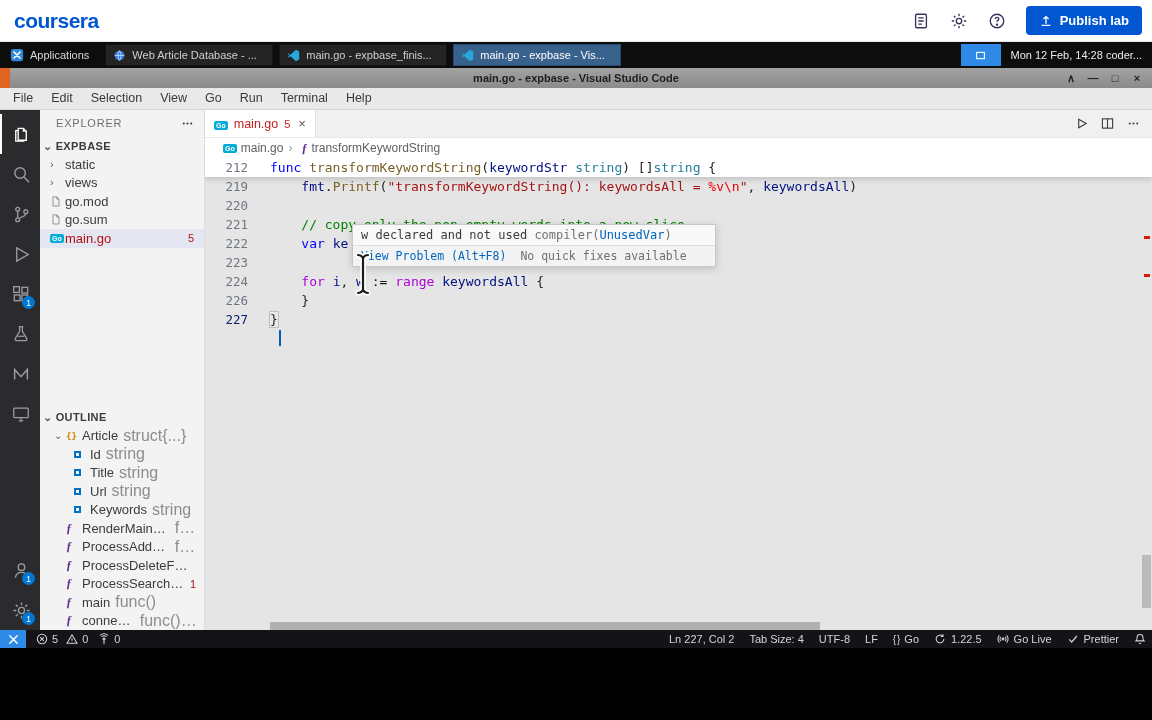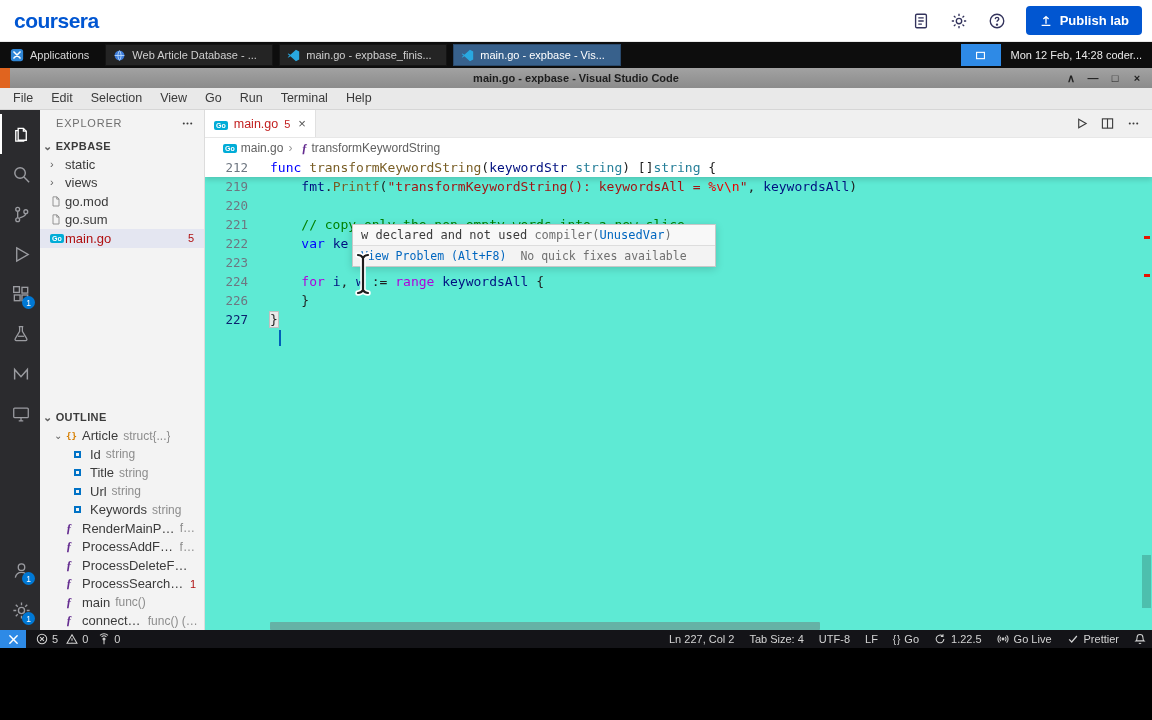--- a/index.html
+++ b/index.html
@@ -72,21 +72,21 @@
   .fbadge{margin-left:auto;color:#b01011;font-size:11px;padding-right:4px}
   .tw{font-size:11px;color:#5f5f5f;line-height:1}
 
   .outline-title{height:19px;display:flex;align-items:center;gap:3px;padding-left:3px;font-size:11px;
     font-weight:bold;letter-spacing:.4px;cursor:pointer}
   .outline-row{height:18.5px;display:flex;align-items:center;padding:0 6px 0 14px;cursor:pointer;white-space:nowrap}
   .outline-row .twy{width:12px;flex:none;font-size:10px;color:#5f5f5f}
   .outline-row.lvl2{padding-left:22px}
   .outline-row .sym{width:16px;flex:none;display:flex;align-items:center}
   .olabel{overflow:hidden;text-overflow:ellipsis}
-  .odetail{color:#8d8d8d;font-size:12px;margin-left:5px;overflow:hidden;text-overflow:ellipsis}
+  .odetail{color:#8d8d8d;font-size:16px;margin-left:5px;overflow:hidden;text-overflow:ellipsis}
   .obadge{margin-left:auto;color:#b01011;font-size:11px;padding-right:2px}
   .s-struct{color:#d67e00;font-family:"DejaVu Sans Mono",monospace;font-size:9px;font-weight:bold}
   .s-field{width:7px;height:7px;border:2px solid #0072c6;display:inline-block}
   .s-method{color:#652d90;font-size:12px;font-weight:bold;font-style:italic;
     font-family:"Liberation Serif",serif}
   .go-badge{background:#00acd7;color:#fff;font-size:7px;font-weight:bold;padding:1px 2px;
     border-radius:2px;line-height:1}
 
   
   .editor{flex:1;min-width:0;display:flex;flex-direction:column;background:#fff}
@@ -98,21 +98,21 @@
   .tab-close{color:#555;font-size:13px;margin-left:2px;cursor:pointer}
   .editor-actions{margin-left:auto;display:flex;align-items:center;gap:13px;padding-right:12px}
   .ed-action{display:flex;align-items:center;cursor:pointer}
 
   .breadcrumb{height:20px;display:flex;align-items:center;padding-left:18px;font-size:12px;
     color:#616161;background:#fff}
   .crumb{display:flex;align-items:center;gap:4px;cursor:pointer}
   .crumb .sep{display:none;margin:0 5px;color:#9a9a9a}
   .crumb ~ .crumb .sep{display:inline}
 
-  .codearea{flex:1;position:relative;background:#5eead4;overflow:hidden;
+  .codearea{flex:1;position:relative;background:#e5e5e5;overflow:hidden;
     font-family:"DejaVu Sans Mono",monospace}
   .code-line{height:19px;display:flex;align-items:stretch}
   .ln{width:43px;flex:none;text-align:right;font-size:12.5px;line-height:19px;color:#6e7681;user-select:none}
   .lc{padding-left:22px;white-space:pre;font-size:13px;line-height:19px;color:#1e1e1e}
   .code-line.cur .ln{color:#0b216f}
   .sticky-line{position:absolute;top:0;left:0;right:0;height:19px;background:#fff;z-index:3;
     box-shadow:0 3px 5px rgba(0,0,0,.14);display:flex}
   .lines-wrap{position:absolute;top:19px;left:0;right:0}
 
   .tk-kw{color:#0000ff}.tk-ctl{color:#af00db}.tk-fn{color:#795e26}.tk-vr{color:#001080}

